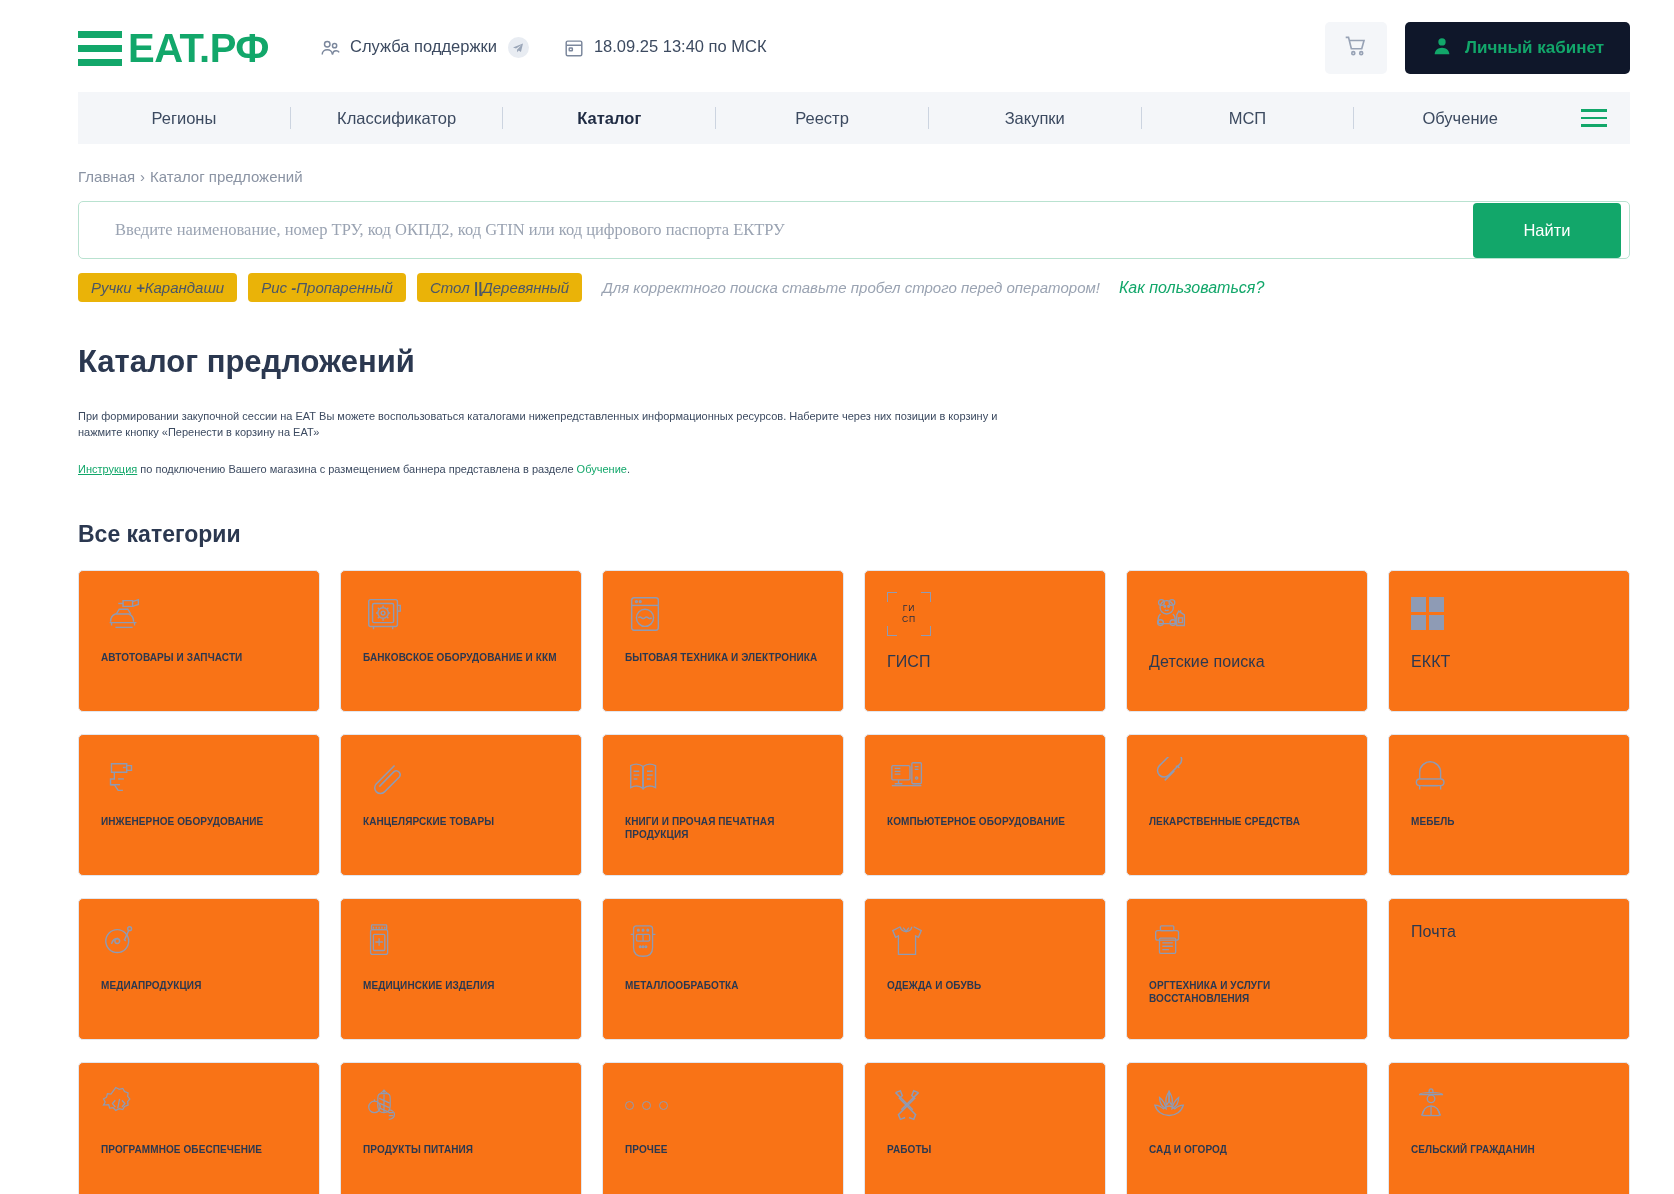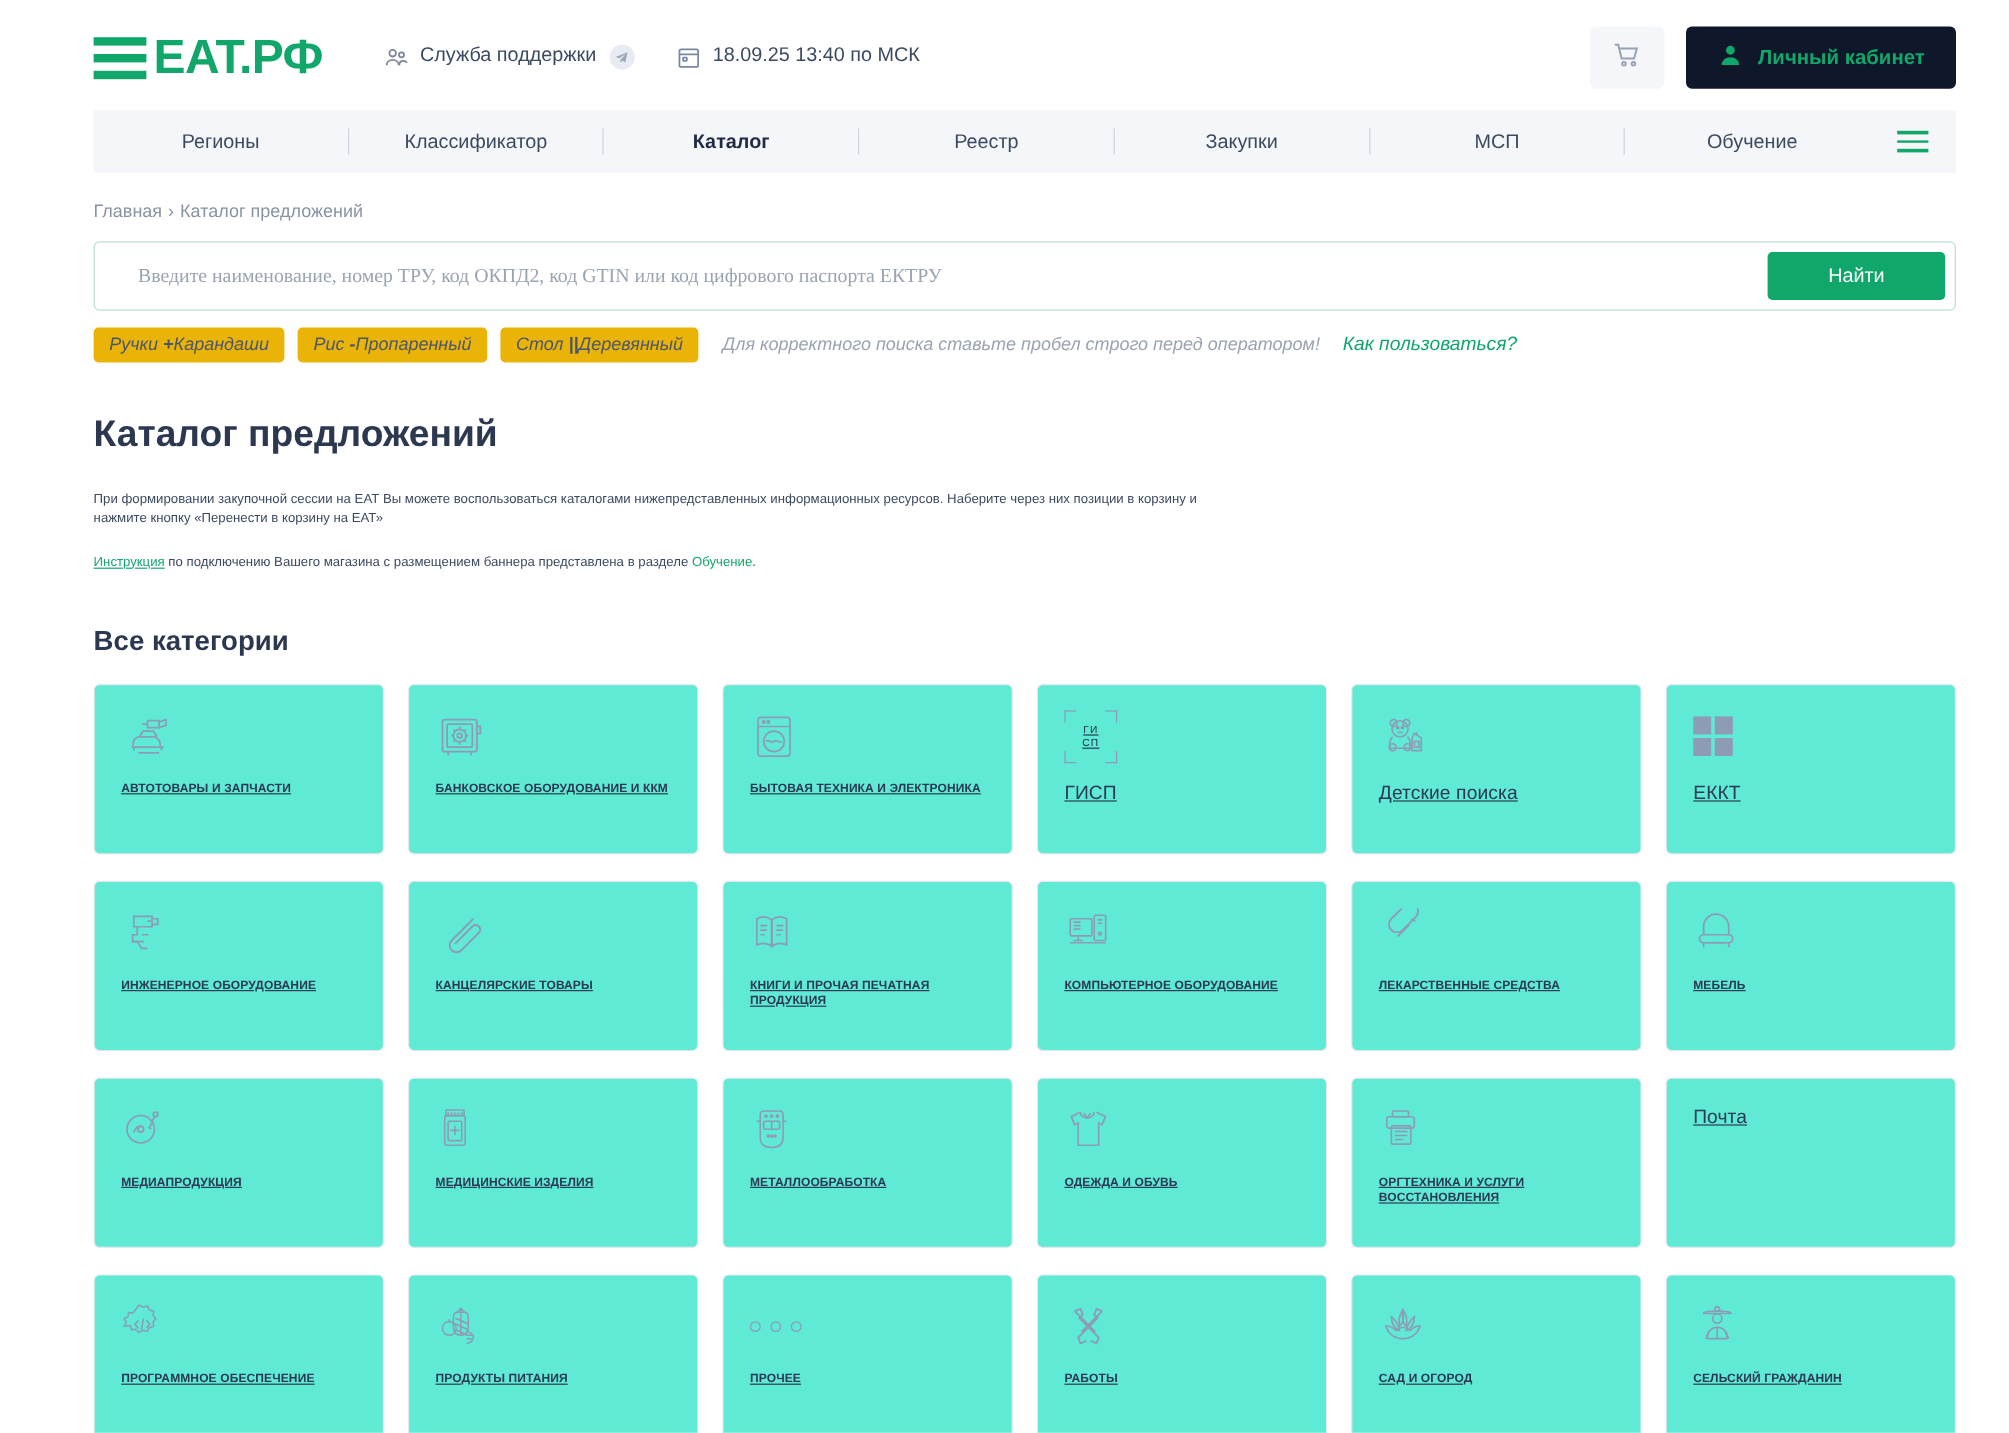--- a/index.html
+++ b/index.html
@@ -127,21 +127,21 @@
     color: #0c4a6e;
     padding: 0 20px 0 36px;
     background: transparent;
   }
   .search-input::placeholder { color: #9aa3b2; }
   .search-btn {
     background: #12a76a;
     color: #fff;
     border: none;
     border-radius: 4px;
-    height: 40px;
+    height: 55px;
     width: 148px;
     font-size: 16.5px;
     font-family: "Liberation Sans", sans-serif;
     font-weight: normal;
     cursor: pointer;
   }
 
   
   .chips {
     margin: 14px 0 0 78px;
@@ -201,27 +201,26 @@
   }
   .grid {
     margin: 22px 44px 0 78px;
     display: grid;
     grid-template-columns: repeat(6, 1fr);
     gap: 22px 20px;
   }
   .card {
     border: 1px solid #e3e7ee;
     border-radius: 5px;
-    background: #5eead4;
+    background: #f97316;
     height: 142px;
     padding: 20px 18px 14px 22px;
     display: flex;
     flex-direction: column;
     cursor: pointer;
-    text-decoration: underline;
   }
   .card-icon {
     height: 46px;
     margin-bottom: 14px;
     display: flex;
     align-items: center;
   }
   .card-icon svg { display: block; }
   .card-label {
     font-size: 10px;

